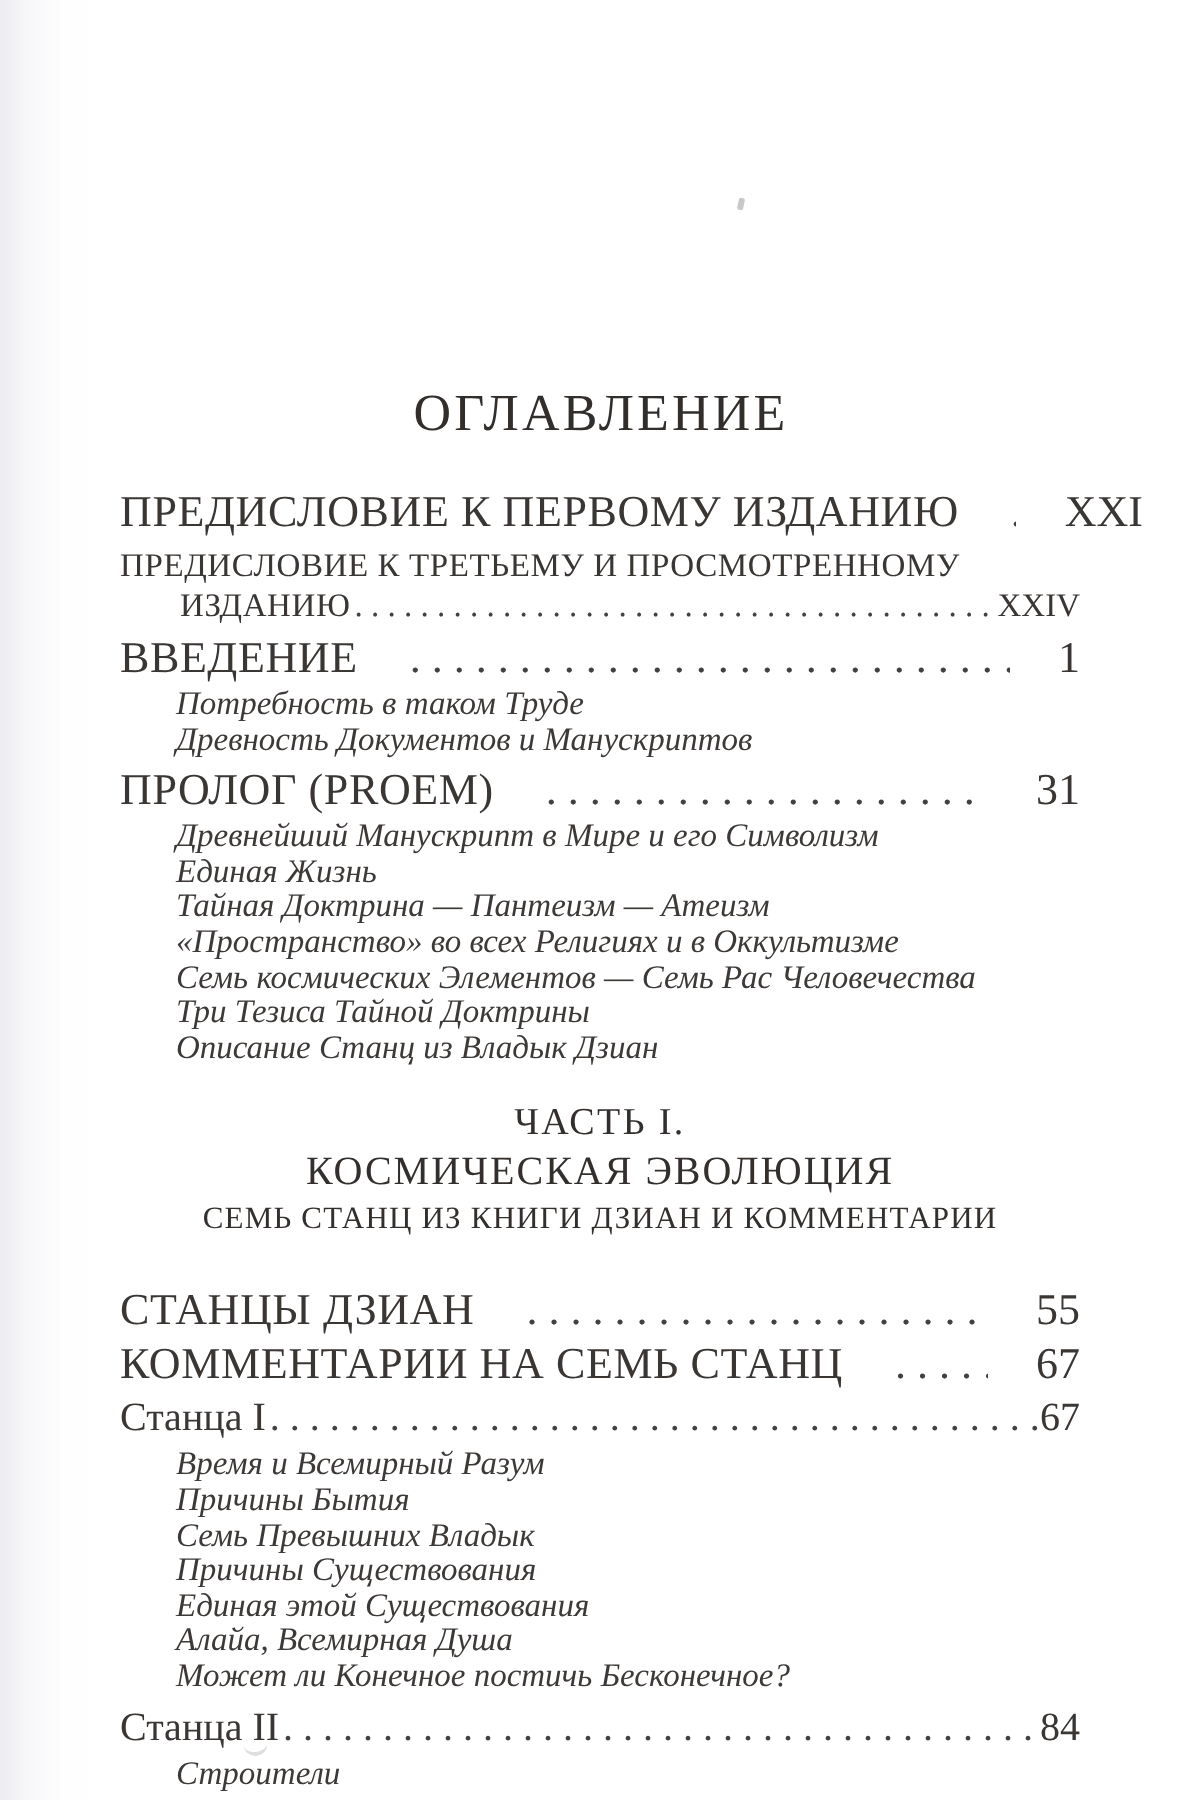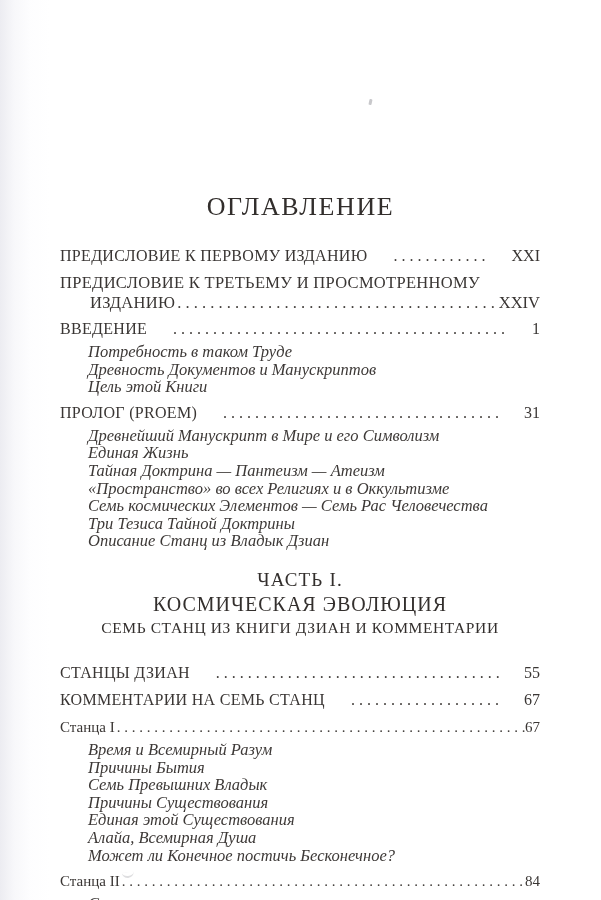--- a/index.html
+++ b/index.html
@@ -44,27 +44,27 @@
     letter-spacing: 1.6px;
     font-weight: normal;
     color: #322e2c;
     margin: 0 0 0 0;
   }
   .toc {
     margin: 24px 61px 0 60px; 
   }
   .row { display: flex; align-items: baseline; }
   .main {
-    font-size: 16px; line-height: 20px;
+    font-size: 22px; line-height: 20px;
     margin: 7px 0 4px 0;
     gap: 24px;
   }
   .main .label { letter-spacing: 0.3px; }
   .stanza {
-    font-size: 15px; line-height: 20px;
+    font-size: 20px; line-height: 20px;
     margin: 7px 0 4px 0;
   }
   .wrap-line1 {
     font-size: 16.5px; line-height: 20px;
     letter-spacing: 0.3px;
     margin-top: 7px;
   }
   .wrap-line2 {
     font-size: 16.5px; line-height: 19px;
     margin: 0 0 4px 30px;
@@ -119,21 +119,20 @@
         <span class="dots"></span>
         <span class="pagenum">XXIV</span>
       </div>
       <div class="row main">
         <span class="label">ВВЕДЕНИЕ</span>
         <span class="dots"></span>
         <span class="pagenum">1</span>
       </div>
       <div class="sub"><span class="label">Потребность в таком Труде</span></div>
       <div class="sub"><span class="label">Древность Документов и Манускриптов</span></div>
-      <div class="sub"><span class="label">Цель этой Книги</span></div>
       <div class="row main">
         <span class="label">ПРОЛОГ (PROEM)</span>
         <span class="dots"></span>
         <span class="pagenum">31</span>
       </div>
       <div class="sub"><span class="label">Древнейший Манускрипт в Мире и его Символизм</span></div>
       <div class="sub"><span class="label">Единая Жизнь</span></div>
       <div class="sub"><span class="label">Тайная Доктрина — Пантеизм — Атеизм</span></div>
       <div class="sub"><span class="label">«Пространство» во всех Религиях и в Оккультизме</span></div>
       <div class="sub"><span class="label">Семь космических Элементов — Семь Рас Человечества</span></div>

